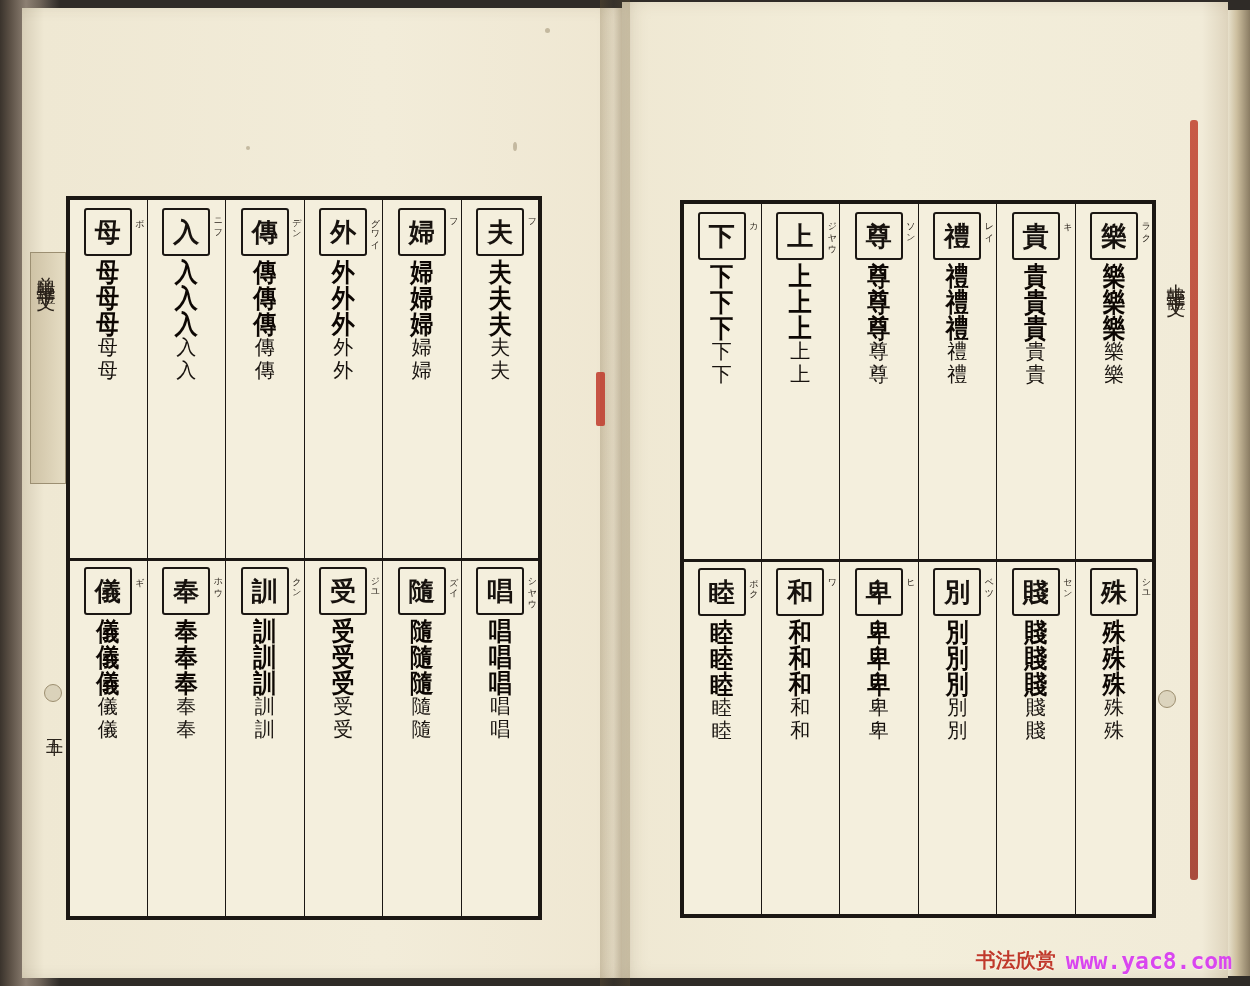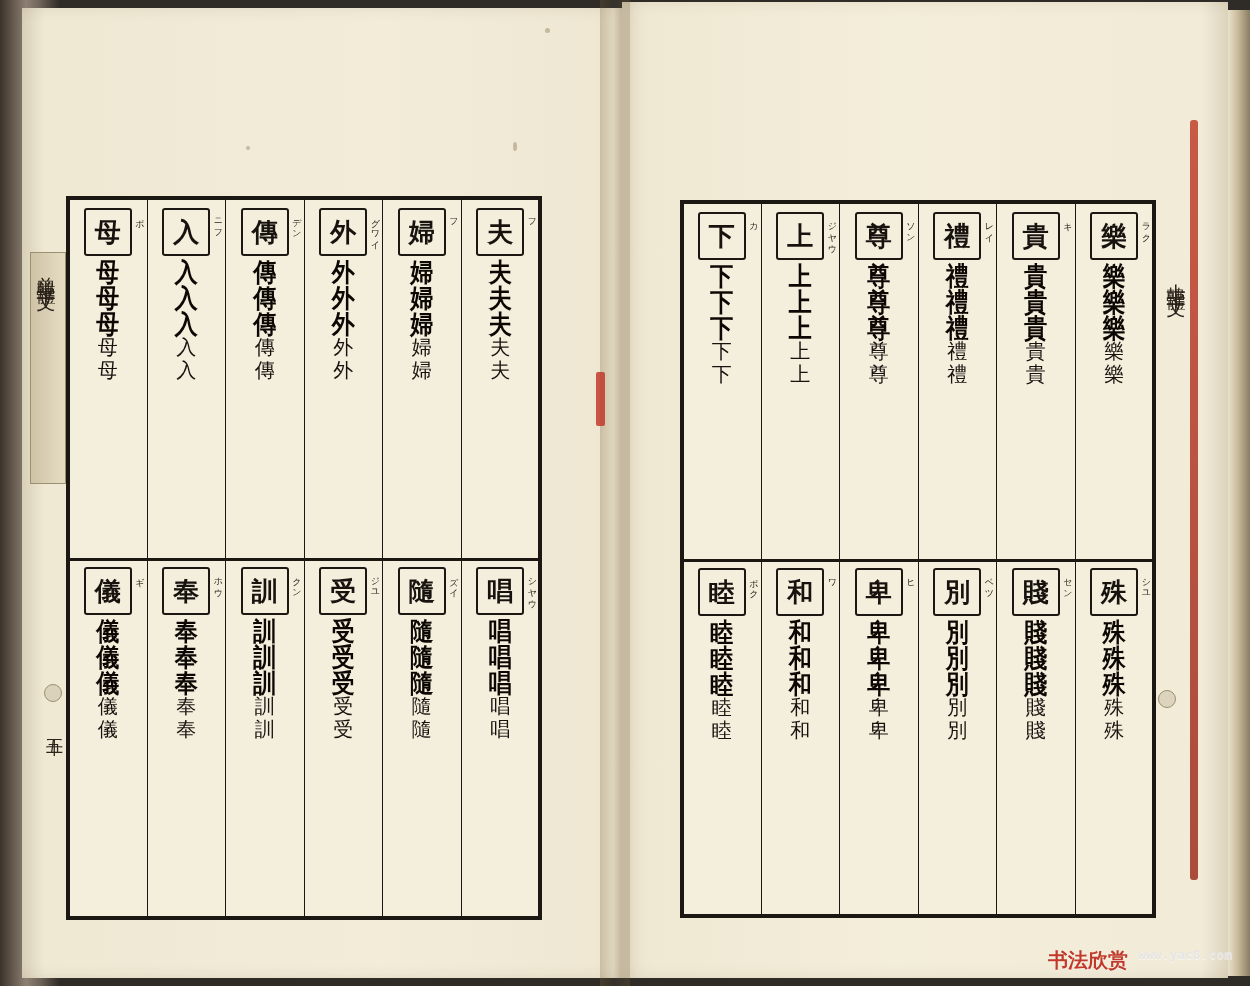--- a/index.html
+++ b/index.html
@@ -142,26 +142,26 @@
     writing-mode:vertical-rl;
     font-size:17px;color:#2b241c;
   }
   .hole{
     position:absolute;width:16px;height:16px;border-radius:50%;
     border:1.5px solid #9d8f70;background:rgba(180,168,140,.35);
   }
   
   .watermark{
     position:absolute;right:18px;bottom:12px;
-    display:flex;align-items:flex-start;gap:10px;
+    display:flex;align-items:flex-end;gap:10px;
     font-size:20px;color:#c0392b;font-weight:bold;
     font-family:"DejaVu Sans", sans-serif;
     text-shadow:0 1px 0 rgba(255,255,255,.5);
   }
-  .watermark .url{color:#e5e5e5;font-family:"DejaVu Sans Mono", monospace;font-size:13px;}
+  .watermark .url{color:#d946ef;font-family:"DejaVu Sans Mono", monospace;font-size:23px;}
 </style>
 </head>
 <body>
 
 <div id="page">
   <div class="book-bg"></div>
 
   <div class="paper left"></div>
   <div class="paper right"></div>
   <div class="gutter"></div>

